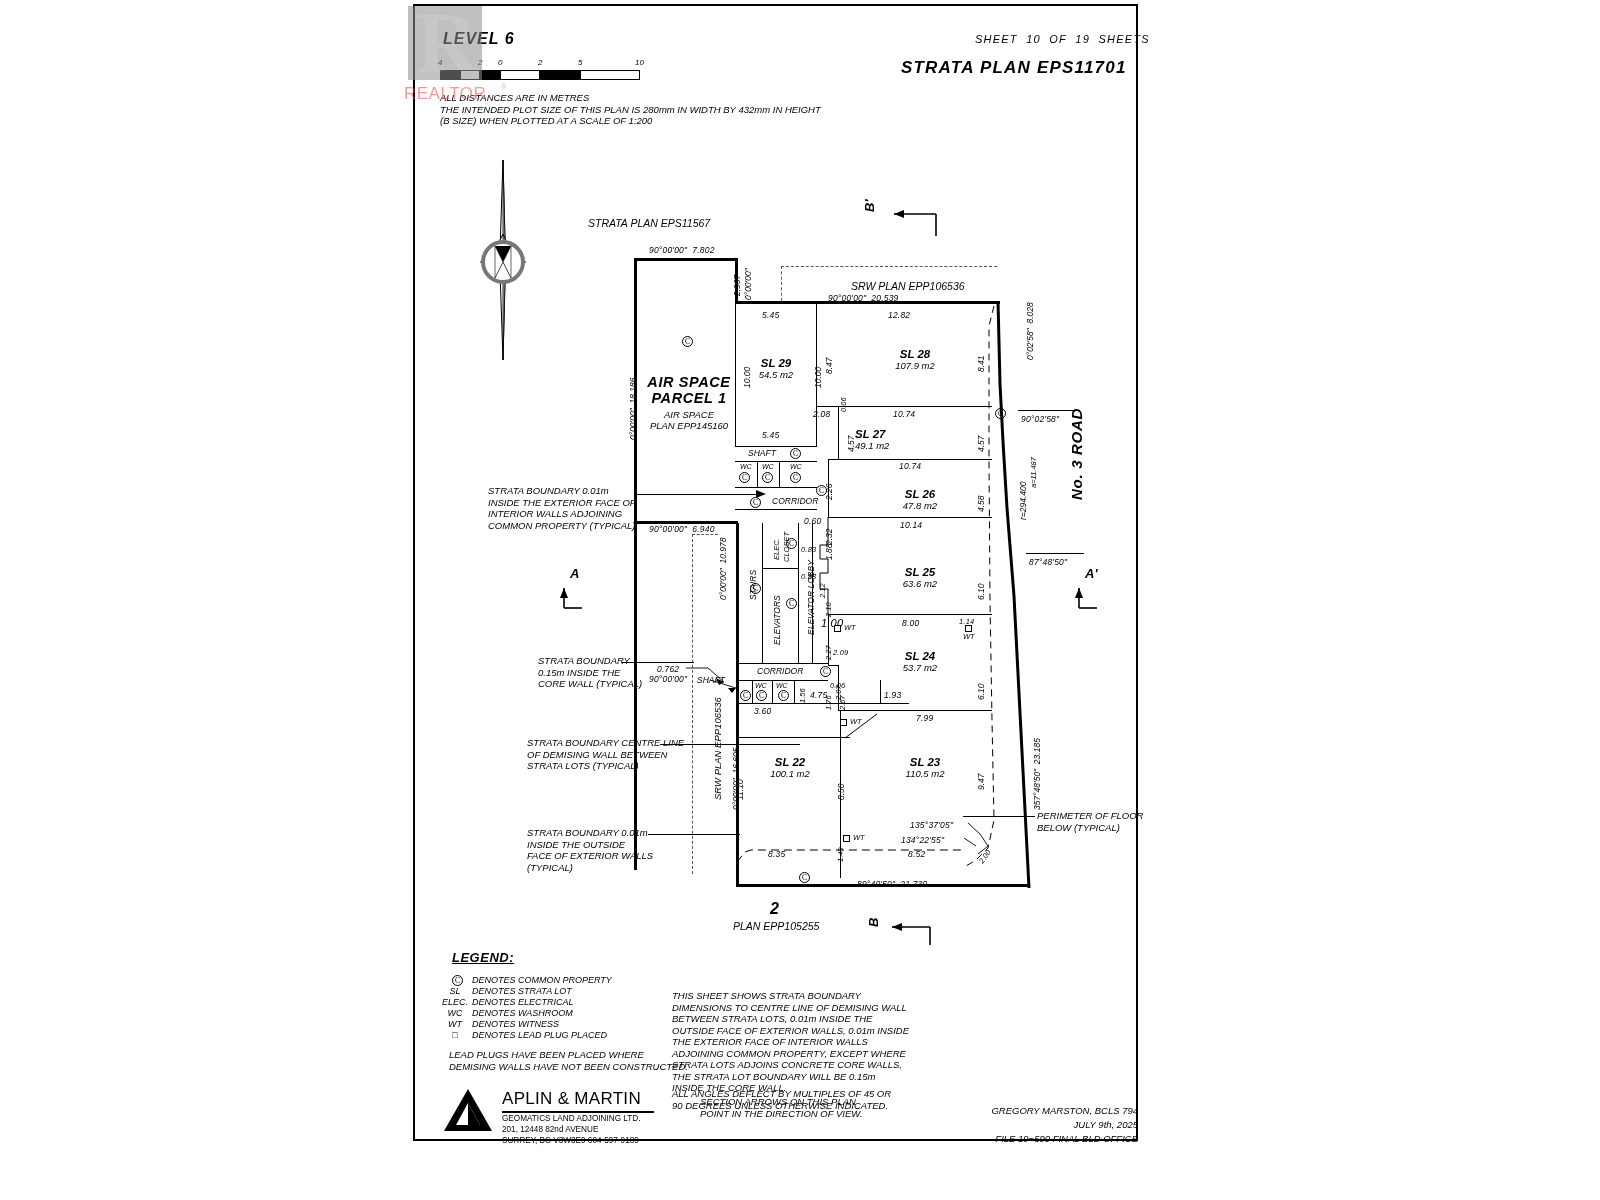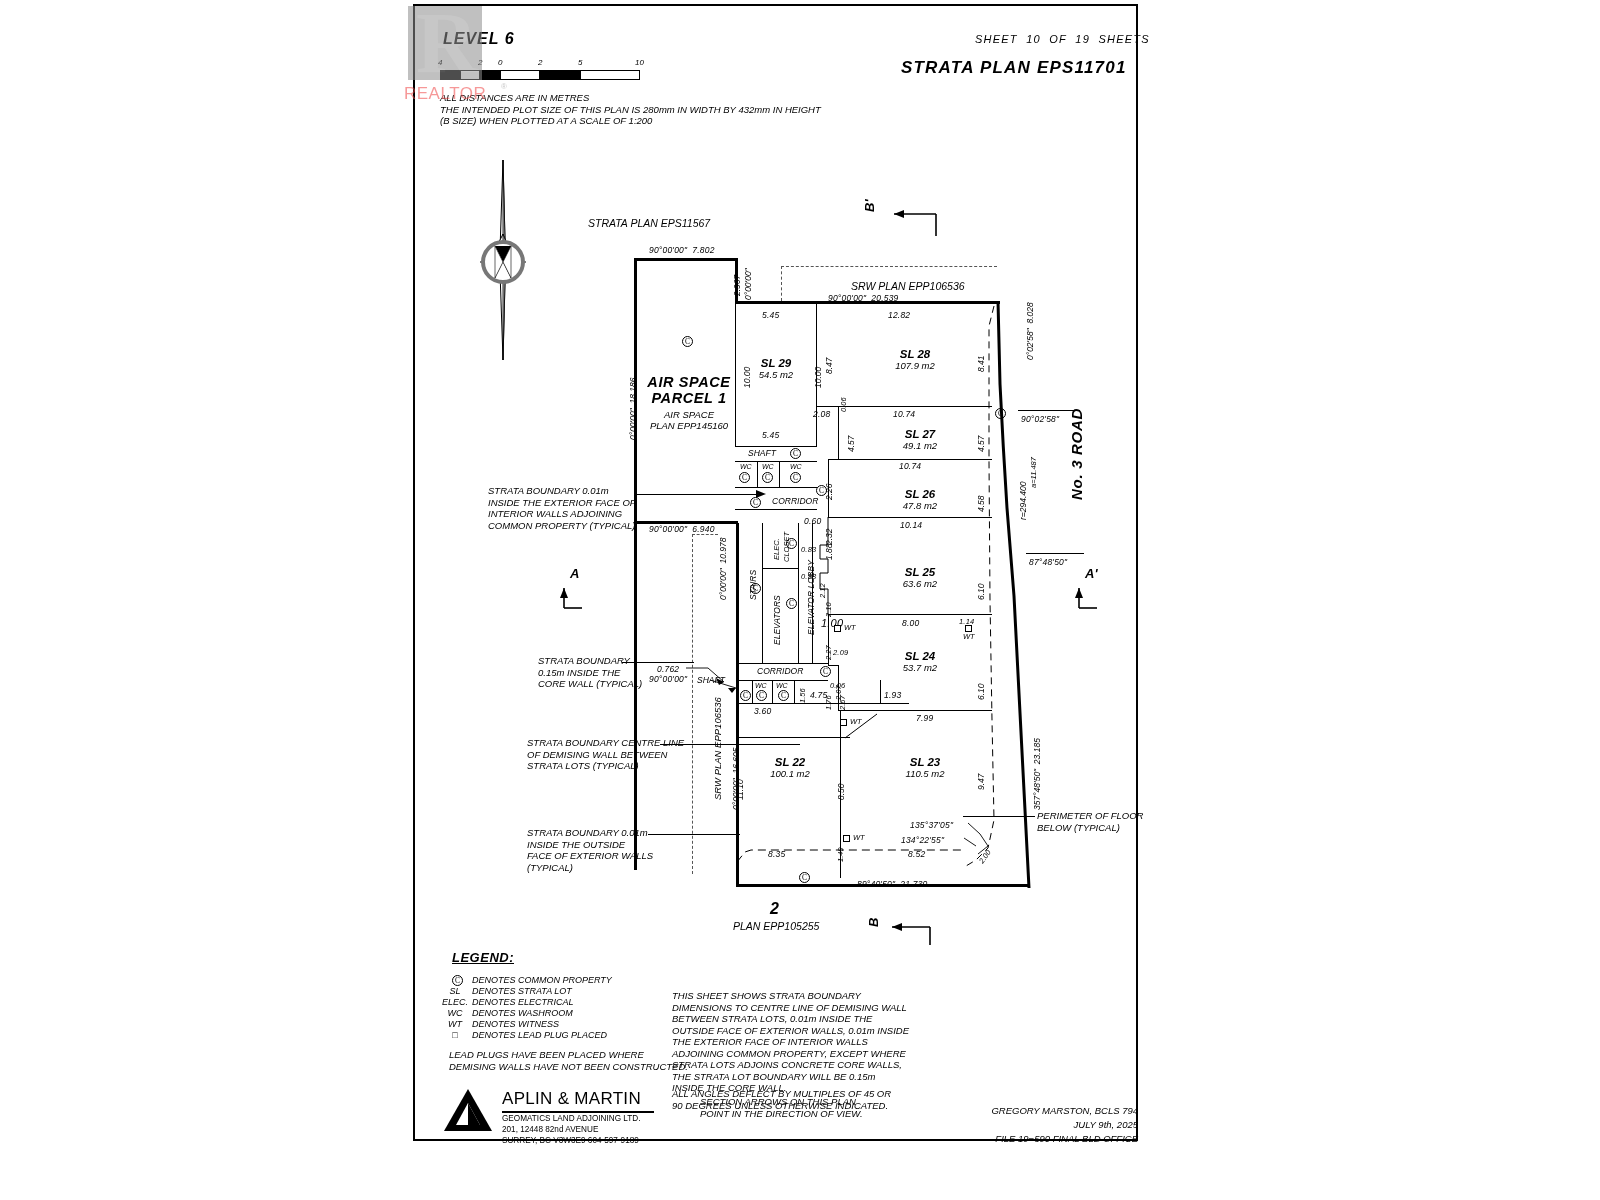--- a/index.html
+++ b/index.html
@@ -232,21 +232,21 @@
 
 <svg class="abs" style="left:958px; top:300px;" width="46" height="590">
   <path d="M36 6 L31 26 L31 160 L32 300 L34 420 L36 520 L30 548 L18 560 L8 566" fill="none" stroke="#000" stroke-width="1" stroke-dasharray="7,5"></path>
 </svg>
 
 <div class="ln thin" style="left:838px; top:406px; width:1px; height:54px;"></div>
 <div class="ln thin" style="left:838px; top:459px; width:154px; height:1px;"></div>
 <div class="abs dimv" style="left:846px; top:452px;">4.57</div>
 <div class="abs dimv" style="left:976px; top:452px;">4.57</div>
 <div class="abs dim" style="left:899px; top:461px;">10.74</div>
-<div class="abs" style="left:855px; top:428px; width:130px; text-align:center;">
+<div class="abs" style="left:855px; top:428px; width:130px; text-align:left;">
   <div class="lot-name">SL 27</div>
   <div class="lot-area">49.1 m2</div>
 </div>
 
 <div class="ln thin" style="left:828px; top:459px; width:1px; height:59px;"></div>
 <div class="ln thin" style="left:828px; top:459px; width:10px; height:1px;"></div>
 <div class="ln thin" style="left:828px; top:517px; width:164px; height:1px;"></div>
 <div class="abs dimv" style="left:824px; top:500px;">2.26</div>
 <div class="abs dimv" style="left:976px; top:512px;">4.58</div>
 <div class="abs dim" style="left:900px; top:520px;">10.14</div>

